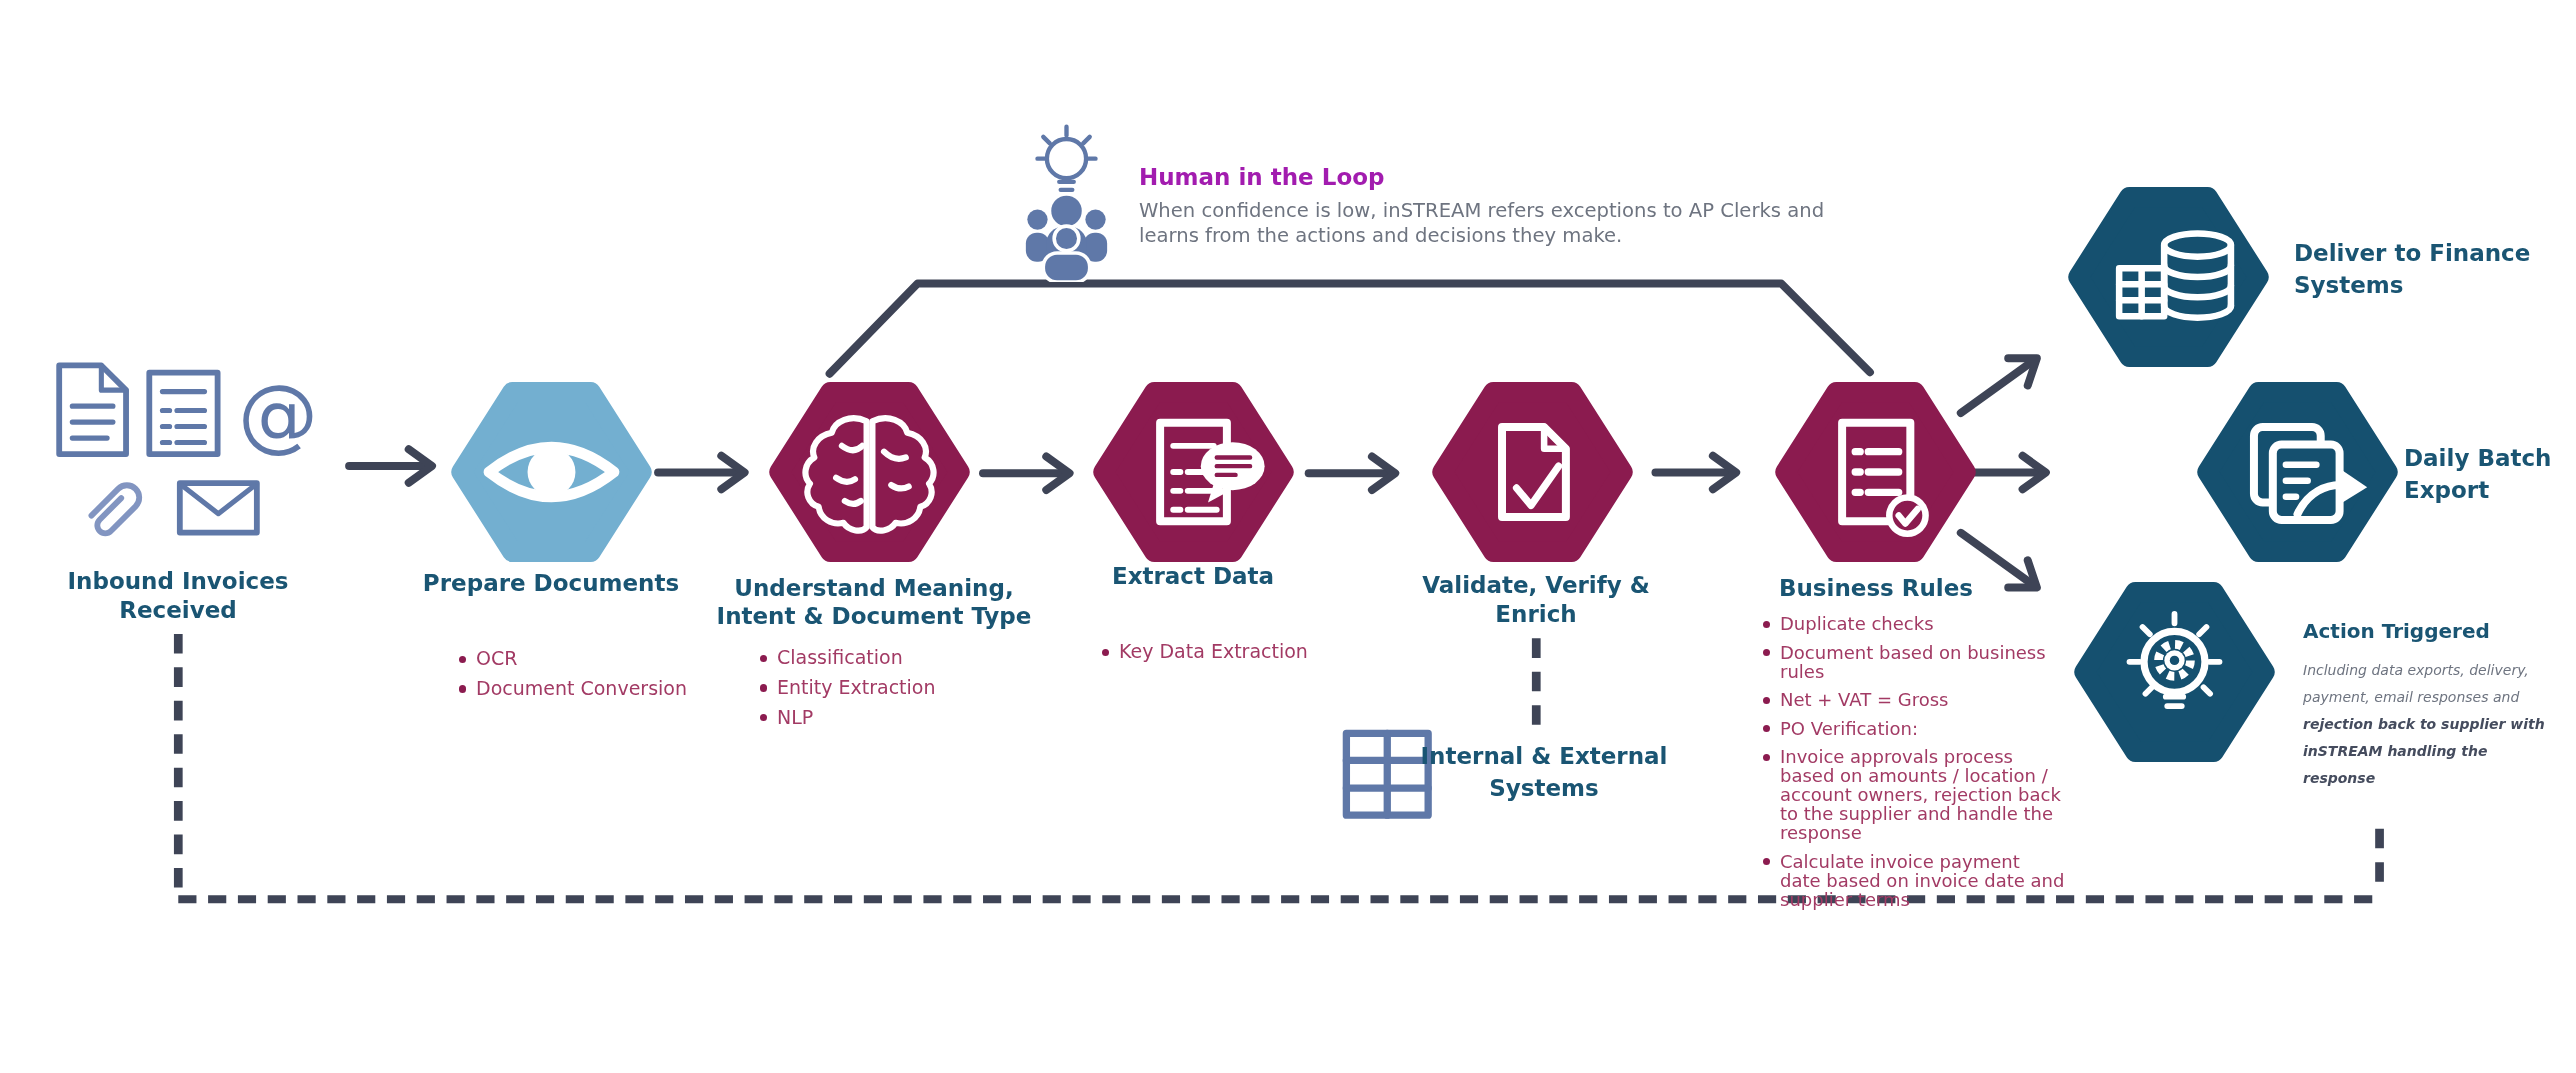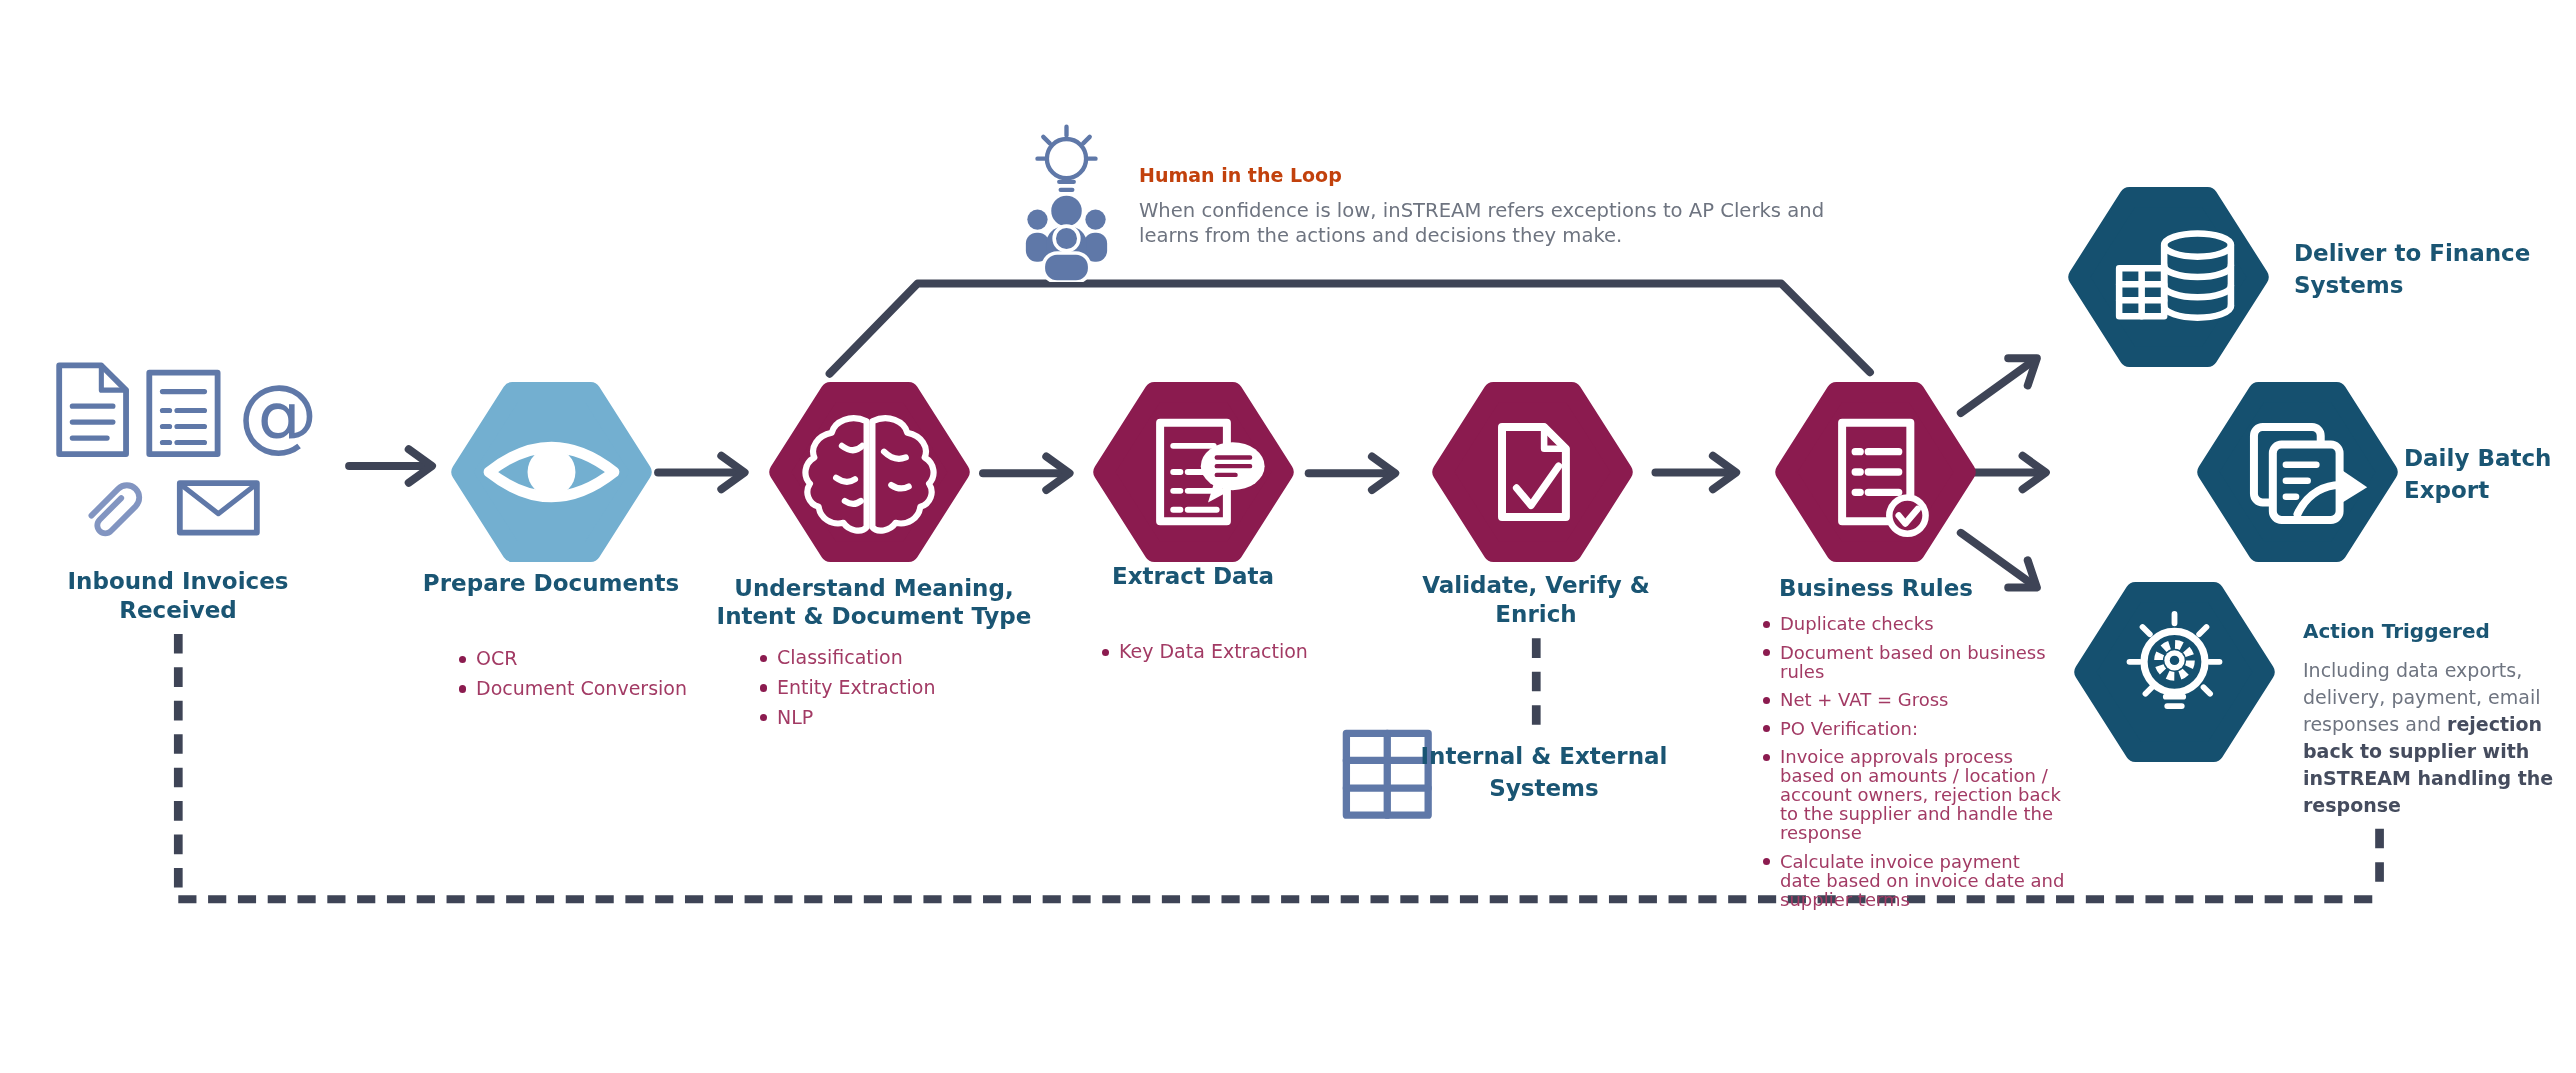--- a/index.html
+++ b/index.html
@@ -15,24 +15,24 @@
   .out-label{position:absolute;font-weight:600;font-size:23px;line-height:32px;color:#1A5573;white-space:nowrap;}
   .center-label{position:absolute;transform:translateX(-50%);text-align:center;
                 font-weight:600;font-size:23px;line-height:32px;color:#1A5573;white-space:nowrap;}
   ul.bullets{position:absolute;list-style:none;margin:0;padding:0;
              font-size:19px;line-height:19.6px;color:#A23A64;}
   ul.bullets li{position:relative;padding-left:19px;margin-bottom:10.2px;}
   ul.bullets li::before{content:"";position:absolute;left:1.5px;top:6.5px;width:7.3px;height:7.3px;
                         border-radius:50%;background:#8B1B4F;}
   ul.bullets-sm{font-size:18px;line-height:19px;width:305px;}
   ul.bullets-sm li{margin-bottom:9.5px;}
-  .hitl-title{position:absolute;font-weight:600;font-size:19px;color:#c2410c;white-space:nowrap;}
+  .hitl-title{position:absolute;font-weight:600;font-size:23px;color:#a21caf;white-space:nowrap;}
   .hitl-body{position:absolute;font-size:19.6px;line-height:25px;color:#6E7480;white-space:nowrap;}
   .action-title{position:absolute;font-weight:600;font-size:20px;color:#1A5573;white-space:nowrap;}
-  .action-desc{position:absolute;width:256px;font-size:19px;line-height:27px;color:#6E7480;}
+  .action-desc{position:absolute;width:256px;font-size:14px;line-height:27px;color:#6E7480;font-style:italic;}
   .action-desc strong{color:#454C5E;font-weight:700;}
   .wht{stroke:#fff;fill:none;stroke-linecap:round;stroke-linejoin:round;}
   .slate{stroke:#5F78A8;fill:none;stroke-linecap:round;stroke-linejoin:round;}
 </style>
 </head>
 <body>
 
 <div class="canvas">
 
   <svg class="overlay" width="2576" height="1073" viewBox="0 0 3543 1476">

